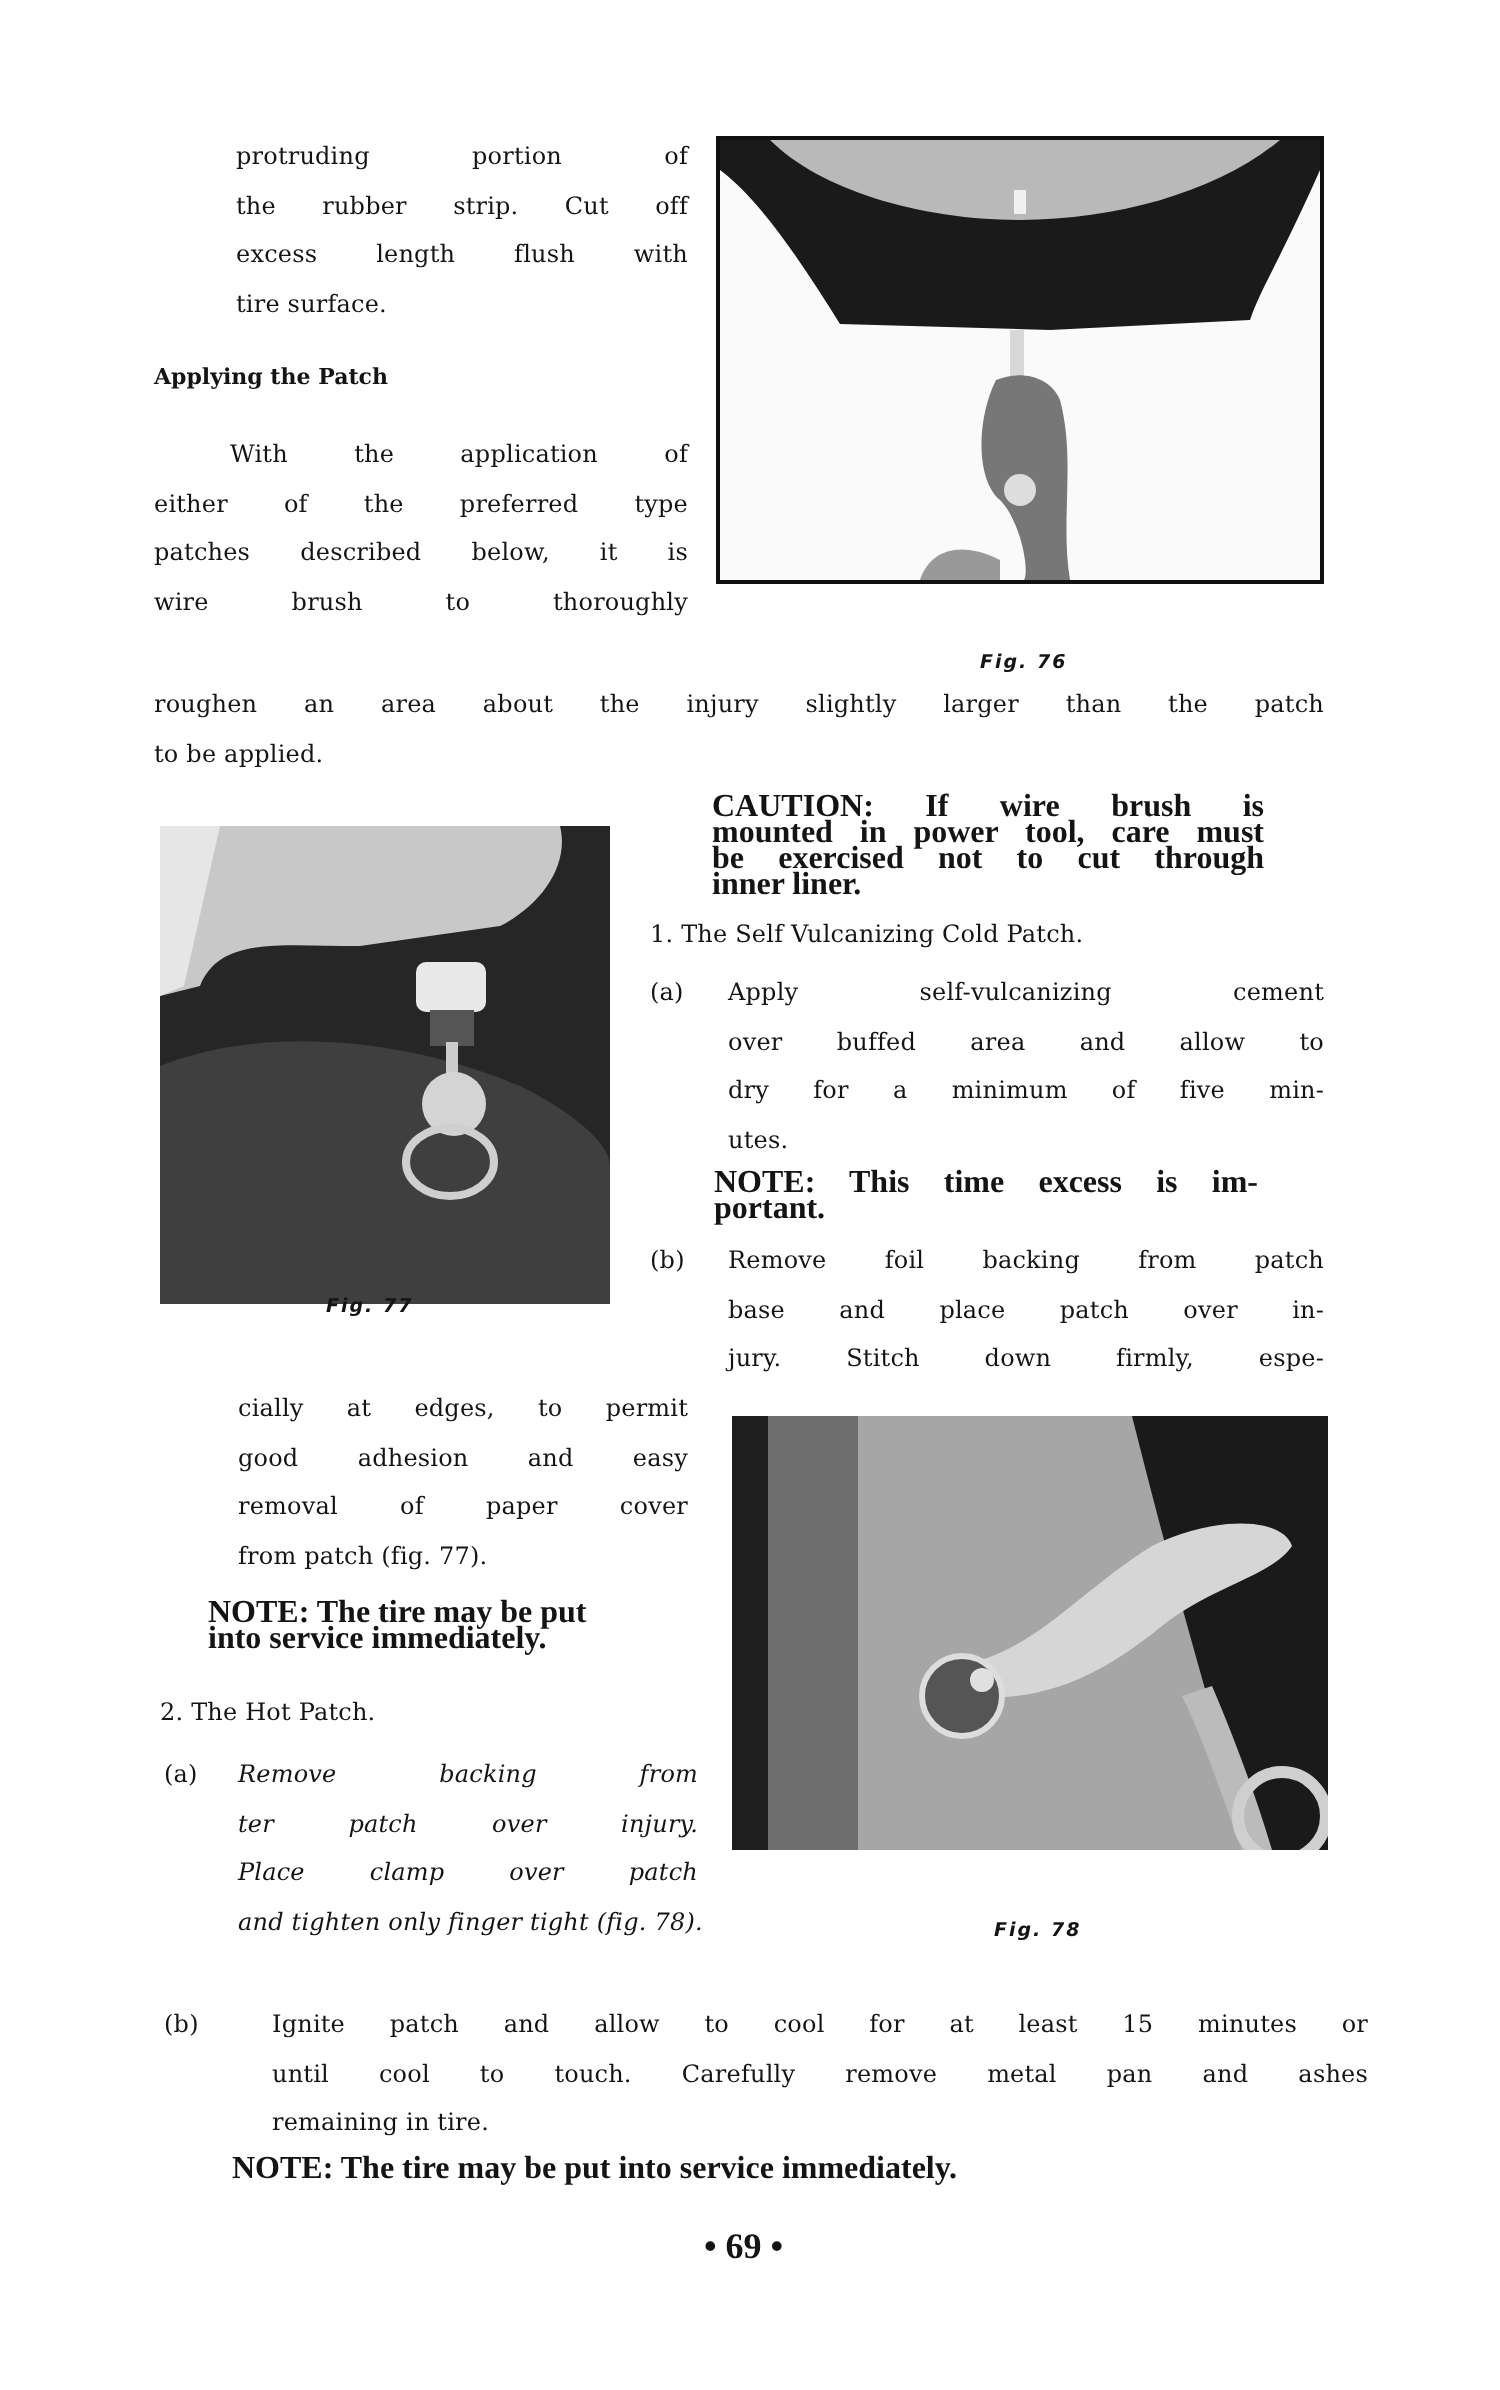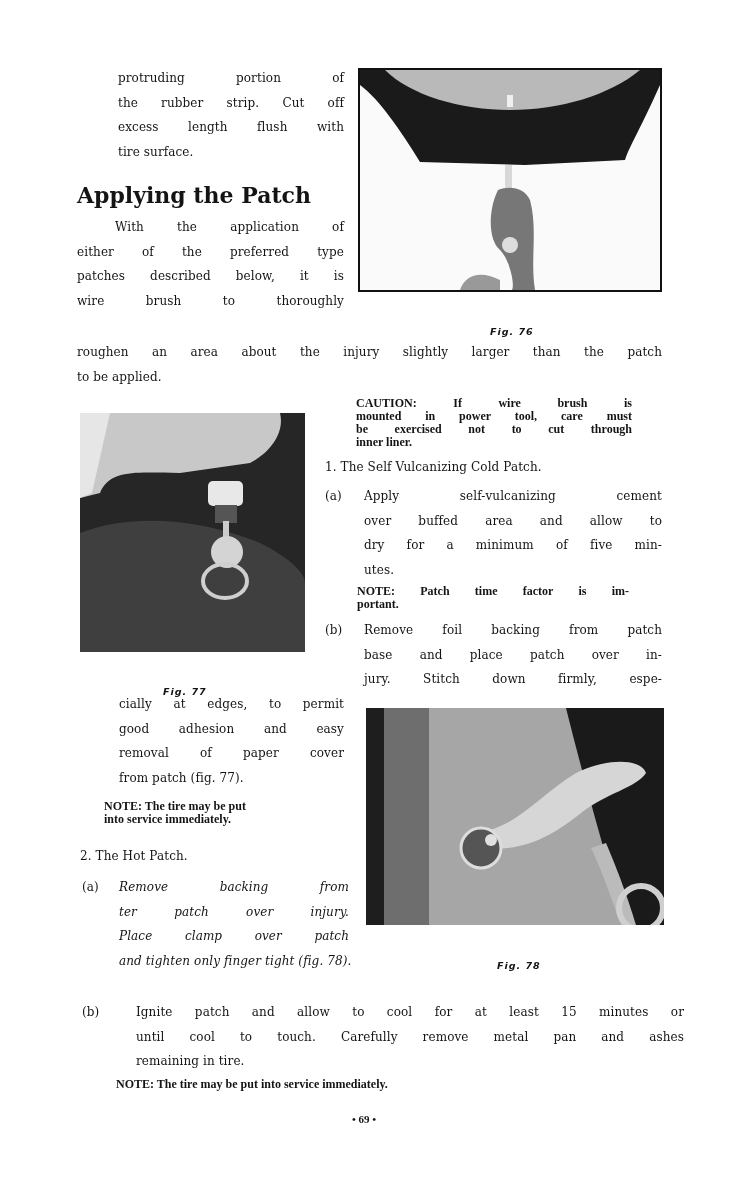--- a/index.html
+++ b/index.html
@@ -2,25 +2,25 @@
 <html><head>
 <meta charset="utf-8">
 <style>
   html, body { margin:0; padding:0; background:#ffffff; }
   body { width:750px; height:1195px; position:relative; overflow:hidden; color:#141414;
          font-family:"DejaVu Serif", "Liberation Serif", serif; }
   .abs { position:absolute; }
   .body-text { font-size:12px; line-height:24.6px; letter-spacing:0.1px; }
   .line { display:block; white-space:nowrap; }
   .jline { display:block; text-align:justify; text-align-last:justify; white-space:nowrap; }
-  .heading { font-weight:bold; font-size:22px; }
-  .note { font-weight:bold; font-size:12px; line-height:13px; font-family:"Liberation Serif", serif; }
+  .heading { font-weight:bold; font-size:11px; }
+  .note { font-weight:bold; font-size:16px; line-height:13px; font-family:"Liberation Serif", serif; }
   .caption { font-family:"DejaVu Sans", sans-serif; font-style:italic; font-weight:bold; font-size:9.5px; letter-spacing:1px;margin-top:20px; }
   .photo { position:absolute; overflow:hidden; }
-  .pagenum { font-family:"Liberation Serif", serif; font-weight:bold; font-size:11px; }
+  .pagenum { font-family:"Liberation Serif", serif; font-weight:bold; font-size:18px; }
 </style>
 </head>
 <body>
 
 <div class="abs body-text" style="left:118px; top:66px; width:226px;">
   <span class="jline">protruding portion of</span>
   <span class="jline">the rubber strip. Cut off</span>
   <span class="jline">excess length flush with</span>
   <span class="line">tire surface.</span>
 </div>
@@ -64,34 +64,34 @@
     <path d="M0 0 L200 0 C205 20 190 40 170 50 L100 60 C60 60 30 55 20 80 L0 85 Z" fill="#c8c8c8"></path>
     <path d="M0 0 L30 0 L12 80 L0 85 Z" fill="#e6e6e6"></path>
     <path d="M0 120 C50 100 120 105 180 130 C210 145 225 160 225 170 L225 239 L0 239 Z" fill="#3f3f3f"></path>
     <rect x="128" y="68" width="35" height="25" rx="5" fill="#e8e8e8"></rect>
     <rect x="135" y="92" width="22" height="18" fill="#555"></rect>
     <rect x="143" y="108" width="6" height="20" fill="#ccc"></rect>
     <circle cx="147" cy="139" r="16" fill="#d4d4d4"></circle>
     <ellipse cx="145" cy="168" rx="22" ry="17" fill="none" stroke="#cfcfcf" stroke-width="4"></ellipse>
   </svg>
 </div>
-<div class="abs caption" style="left:163px; top:666px;text-align:center;">Fig. 77</div>
+<div class="abs caption" style="left:163px; top:628px;text-align:center;">Fig. 77</div>
 
 <div class="abs body-text" style="left:325px; top:455px; white-space:nowrap;">1. The Self Vulcanizing Cold Patch.</div>
 
 <div class="abs body-text" style="left:325px; top:484px;">(a)</div>
 <div class="abs body-text" style="left:364px; top:484px; width:298px;">
   <span class="jline">Apply self-vulcanizing cement</span>
   <span class="jline">over buffed area and allow to</span>
   <span class="jline">dry for a minimum of five min-</span>
   <span class="line">utes.</span>
 </div>
 
 <div class="abs note" style="left:357px; top:585px; width:272px;">
-  <span class="jline">NOTE: Patch time factor is im-</span>
+  <span class="jline">NOTE: This time excess is im-</span>
   <span class="line">portant.</span>
 </div>
 
 <div class="abs body-text" style="left:325px; top:618px;">(b)</div>
 <div class="abs body-text" style="left:364px; top:618px; width:298px;">
   <span class="jline">Remove foil backing from patch</span>
   <span class="jline">base and place patch over in-</span>
   <span class="jline">jury. Stitch down firmly, espe-</span>
 </div>
 

